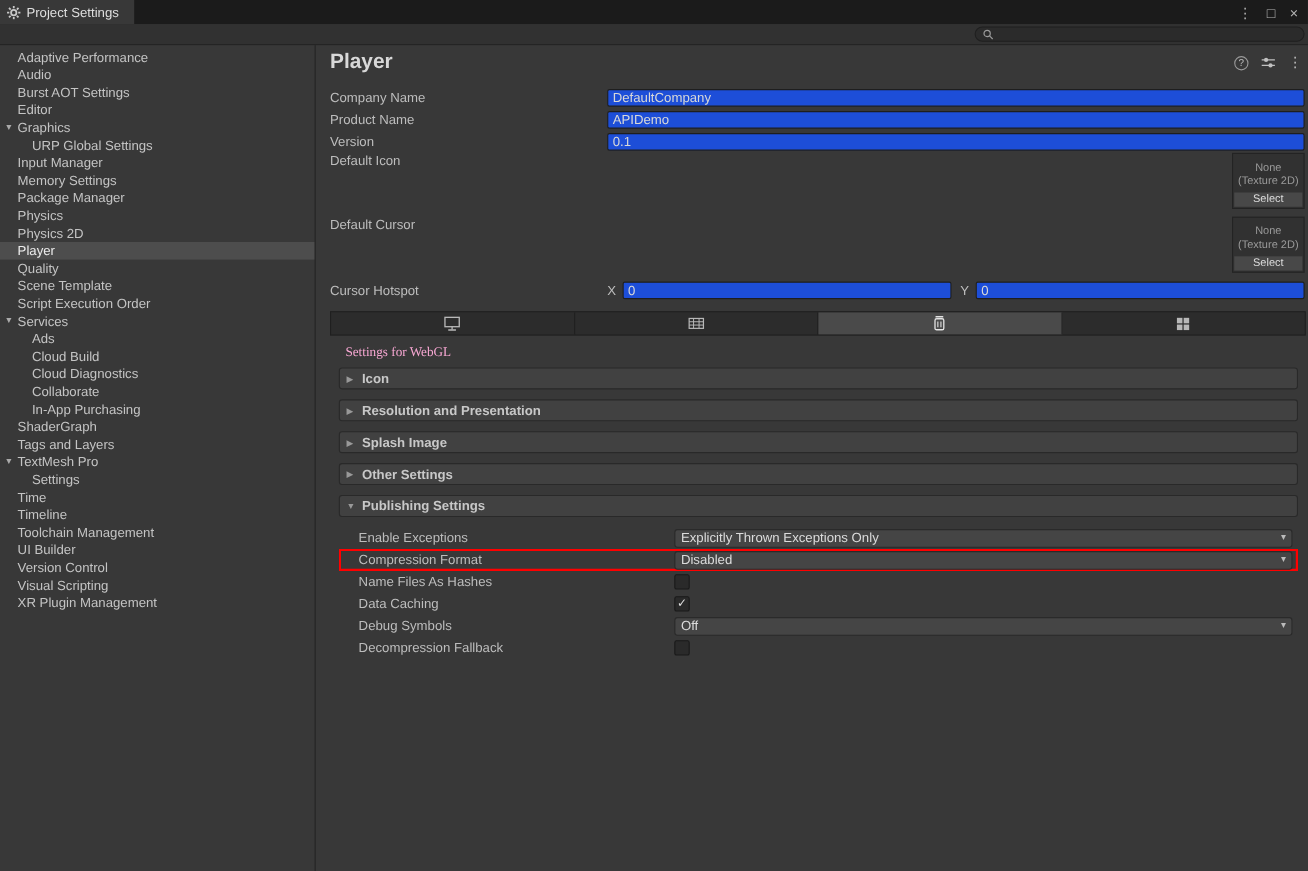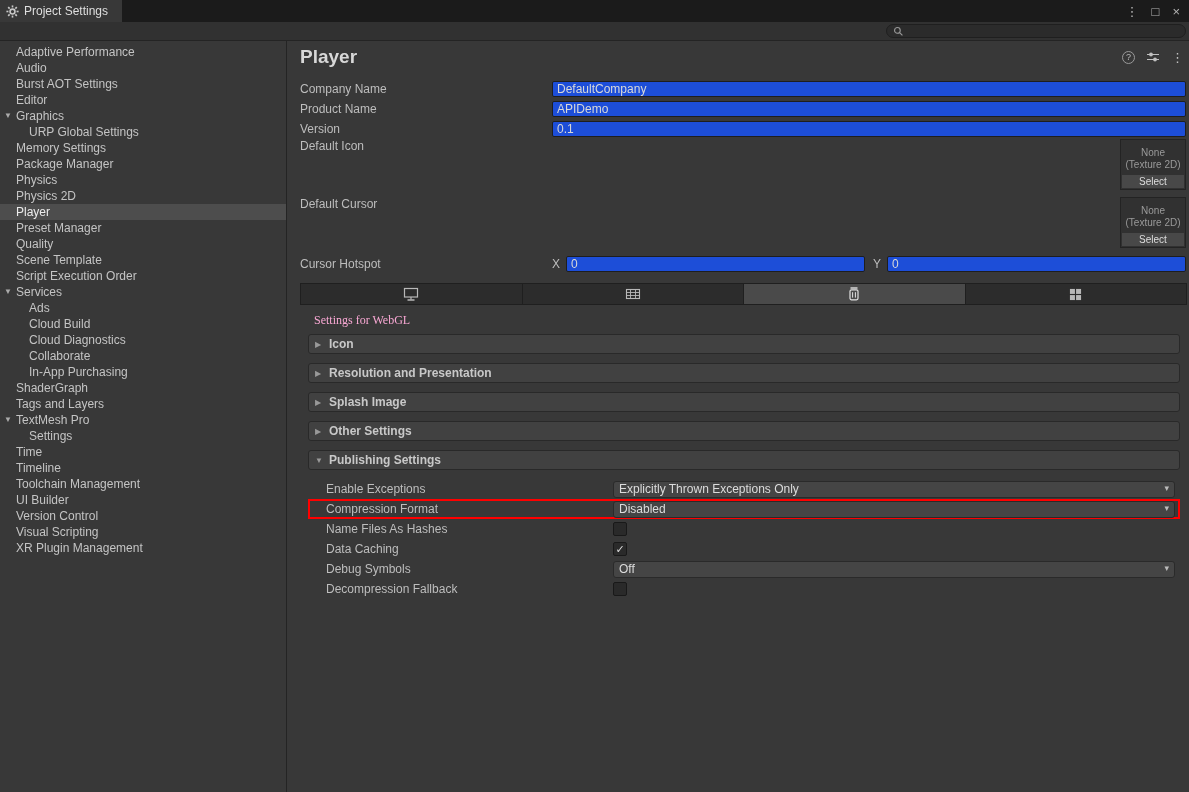--- a/index.html
+++ b/index.html
@@ -151,41 +151,41 @@
         <div class="side-item expandable">
           <span class="arrow">▼</span>
           <span>Graphics</span>
         </div>
         <div class="side-item child">
           <span class="arrow"></span>
           <span>URP Global Settings</span>
         </div>
         <div class="side-item">
           <span class="arrow"></span>
+          <span>Input Manager</span>
+        </div>
+        <div class="side-item">
+          <span class="arrow"></span>
           <span>Memory Settings</span>
         </div>
         <div class="side-item">
           <span class="arrow"></span>
           <span>Package Manager</span>
         </div>
         <div class="side-item">
           <span class="arrow"></span>
           <span>Physics</span>
         </div>
         <div class="side-item">
           <span class="arrow"></span>
           <span>Physics 2D</span>
         </div>
         <div class="side-item selected">
           <span class="arrow"></span>
           <span>Player</span>
-        </div>
-        <div class="side-item">
-          <span class="arrow"></span>
-          <span>Preset Manager</span>
         </div>
         <div class="side-item">
           <span class="arrow"></span>
           <span>Quality</span>
         </div>
         <div class="side-item">
           <span class="arrow"></span>
           <span>Scene Template</span>
         </div>
         <div class="side-item">

